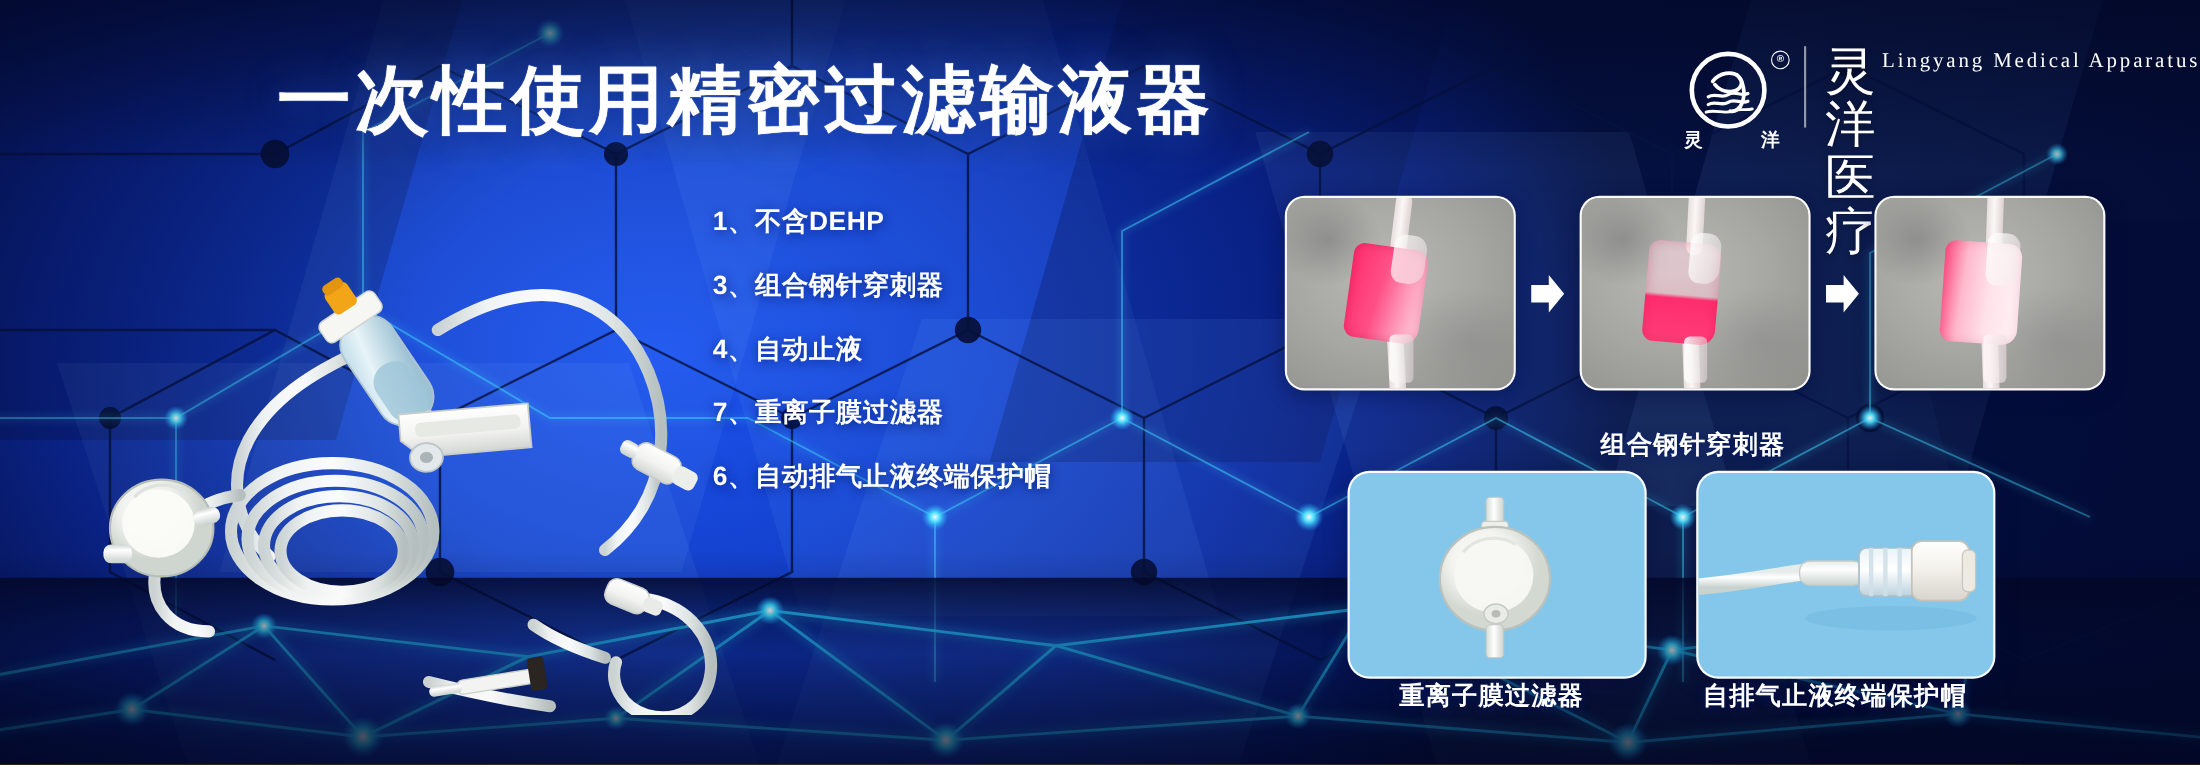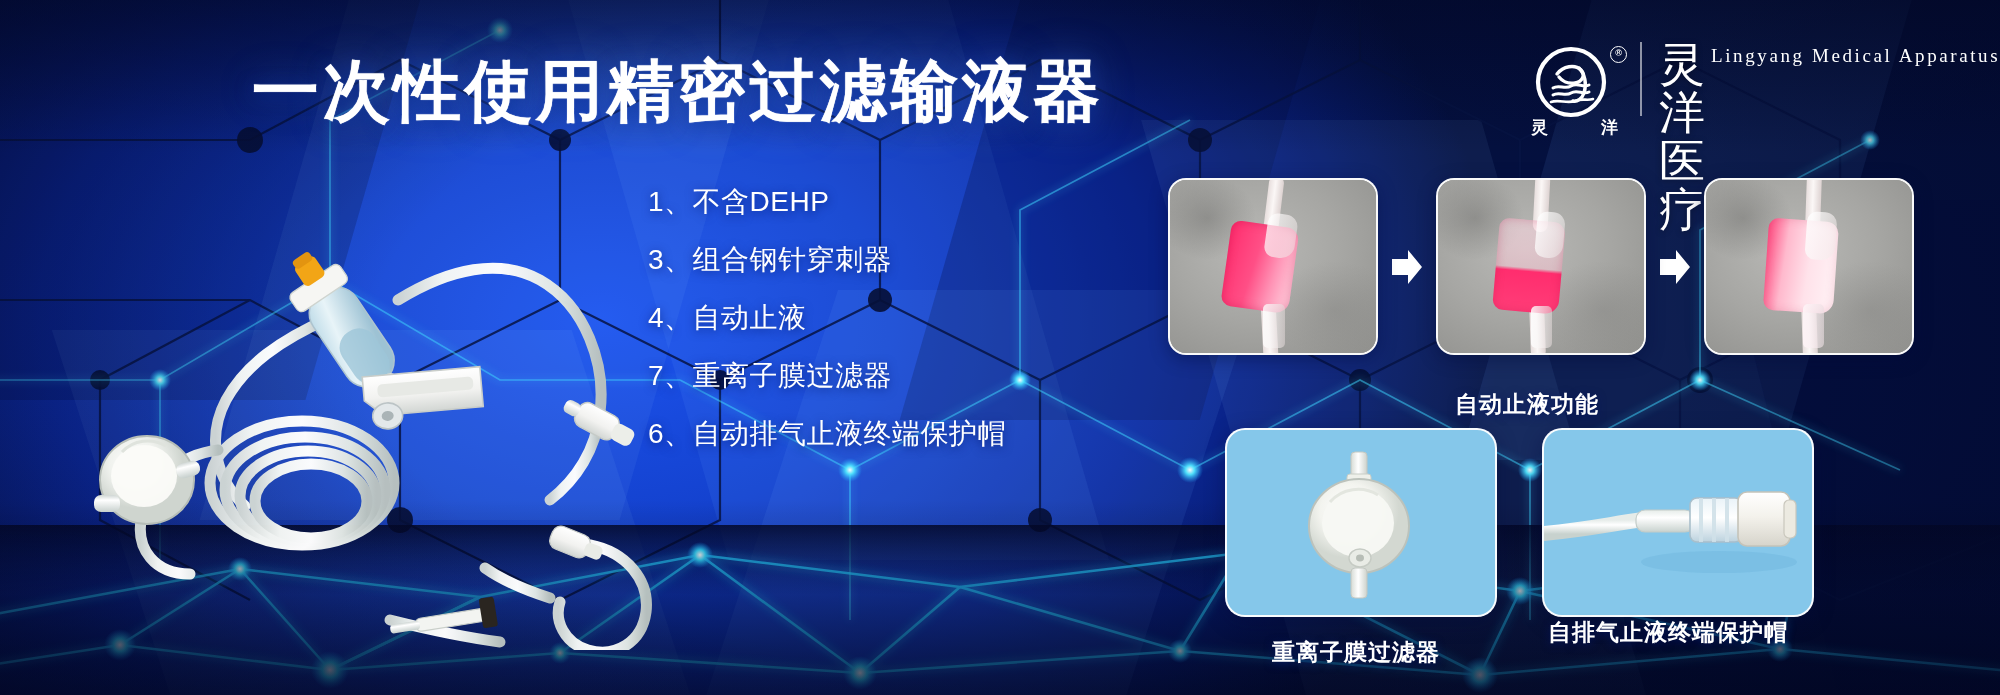--- a/index.html
+++ b/index.html
@@ -71,21 +71,21 @@
     text-shadow:0 1px 6px rgba(0,0,0,.35);
   }
   .logo-en{
     color:#fff;font-size:19px;letter-spacing:2.6px;margin-top:5px;white-space:nowrap;
     font-family:Liberation Serif, serif;
   }
 
   
   .features{position:absolute;left:648px;top:173px;}
   .feature{
-    color:#fff;font-size:28px;font-weight:400;letter-spacing:.5px;
+    color:#fff;font-size:24px;font-weight:700;letter-spacing:.5px;
     height:58px;line-height:58px;white-space:nowrap;
     text-shadow:0 2px 10px rgba(0,25,110,.75);
   }
 
   
   .toprow{position:absolute;left:1168px;top:178px;display:flex;align-items:center;}
   .pcard{
     width:206px;height:173px;border-radius:18px;
     border:2.5px solid rgba(255,255,255,.95);
     overflow:hidden;position:relative;
@@ -124,21 +124,21 @@
   
   .botrow{position:absolute;left:1225px;top:428px;display:flex;}
   .bcard{
     width:268px;height:185px;border-radius:20px;
     border:2.5px solid rgba(255,255,255,.95);
     background:#85c7ea;
     position:relative;overflow:hidden;
     box-shadow:0 5px 20px rgba(0,10,60,.4);
   }
   .bcard.second{margin-left:45px;}
-  .cap-b1{left:1272px;top:617px;margin-top:20px;}
+  .cap-b1{left:1272px;top:617px;}
   .cap-b2{left:1548px;top:617px;}
 
   
   .product{position:absolute;left:30px;top:150px;width:650px;height:500px;}
 </style>
 </head>
 <body>
 
 <div id="banner">
 
@@ -439,21 +439,21 @@
       <div class="chamber" style="left:60px;top:40px;width:70px;height:92px;
            background:linear-gradient(95deg,#ff4a80 0%,#ffb9cd 28%,#ffe2ea 60%,#fff3f6 100%);
            box-shadow:inset 0 0 10px rgba(180,40,80,.2);transform:rotate(4deg);"></div>
       <div class="chamber" style="left:100px;top:32px;width:30px;height:48px;
            background:linear-gradient(100deg,rgba(255,255,255,.85),rgba(240,230,230,.5));transform:rotate(4deg);"></div>
       <div style="position:absolute;left:97px;top:124px;width:21px;height:44px;border-radius:5px;
            background:linear-gradient(90deg,rgba(255,245,248,.9),rgba(235,222,226,.6));"></div>
     </div>
   </div>
 
-  <div class="caption cap-top">自动止液功能</div>
+  <div class="caption cap-top">组合钢针穿刺器</div>
 
   <div class="botrow">
 
     <div class="bcard">
       <svg viewBox="0 0 268 185" width="268" height="185">
         <defs>
           <radialGradient id="fd" cx="40%" cy="34%">
             <stop offset="0%" stop-color="#ffffff"></stop>
             <stop offset="58%" stop-color="#f3f4ef"></stop>
             <stop offset="100%" stop-color="#d3d8d1"></stop>

